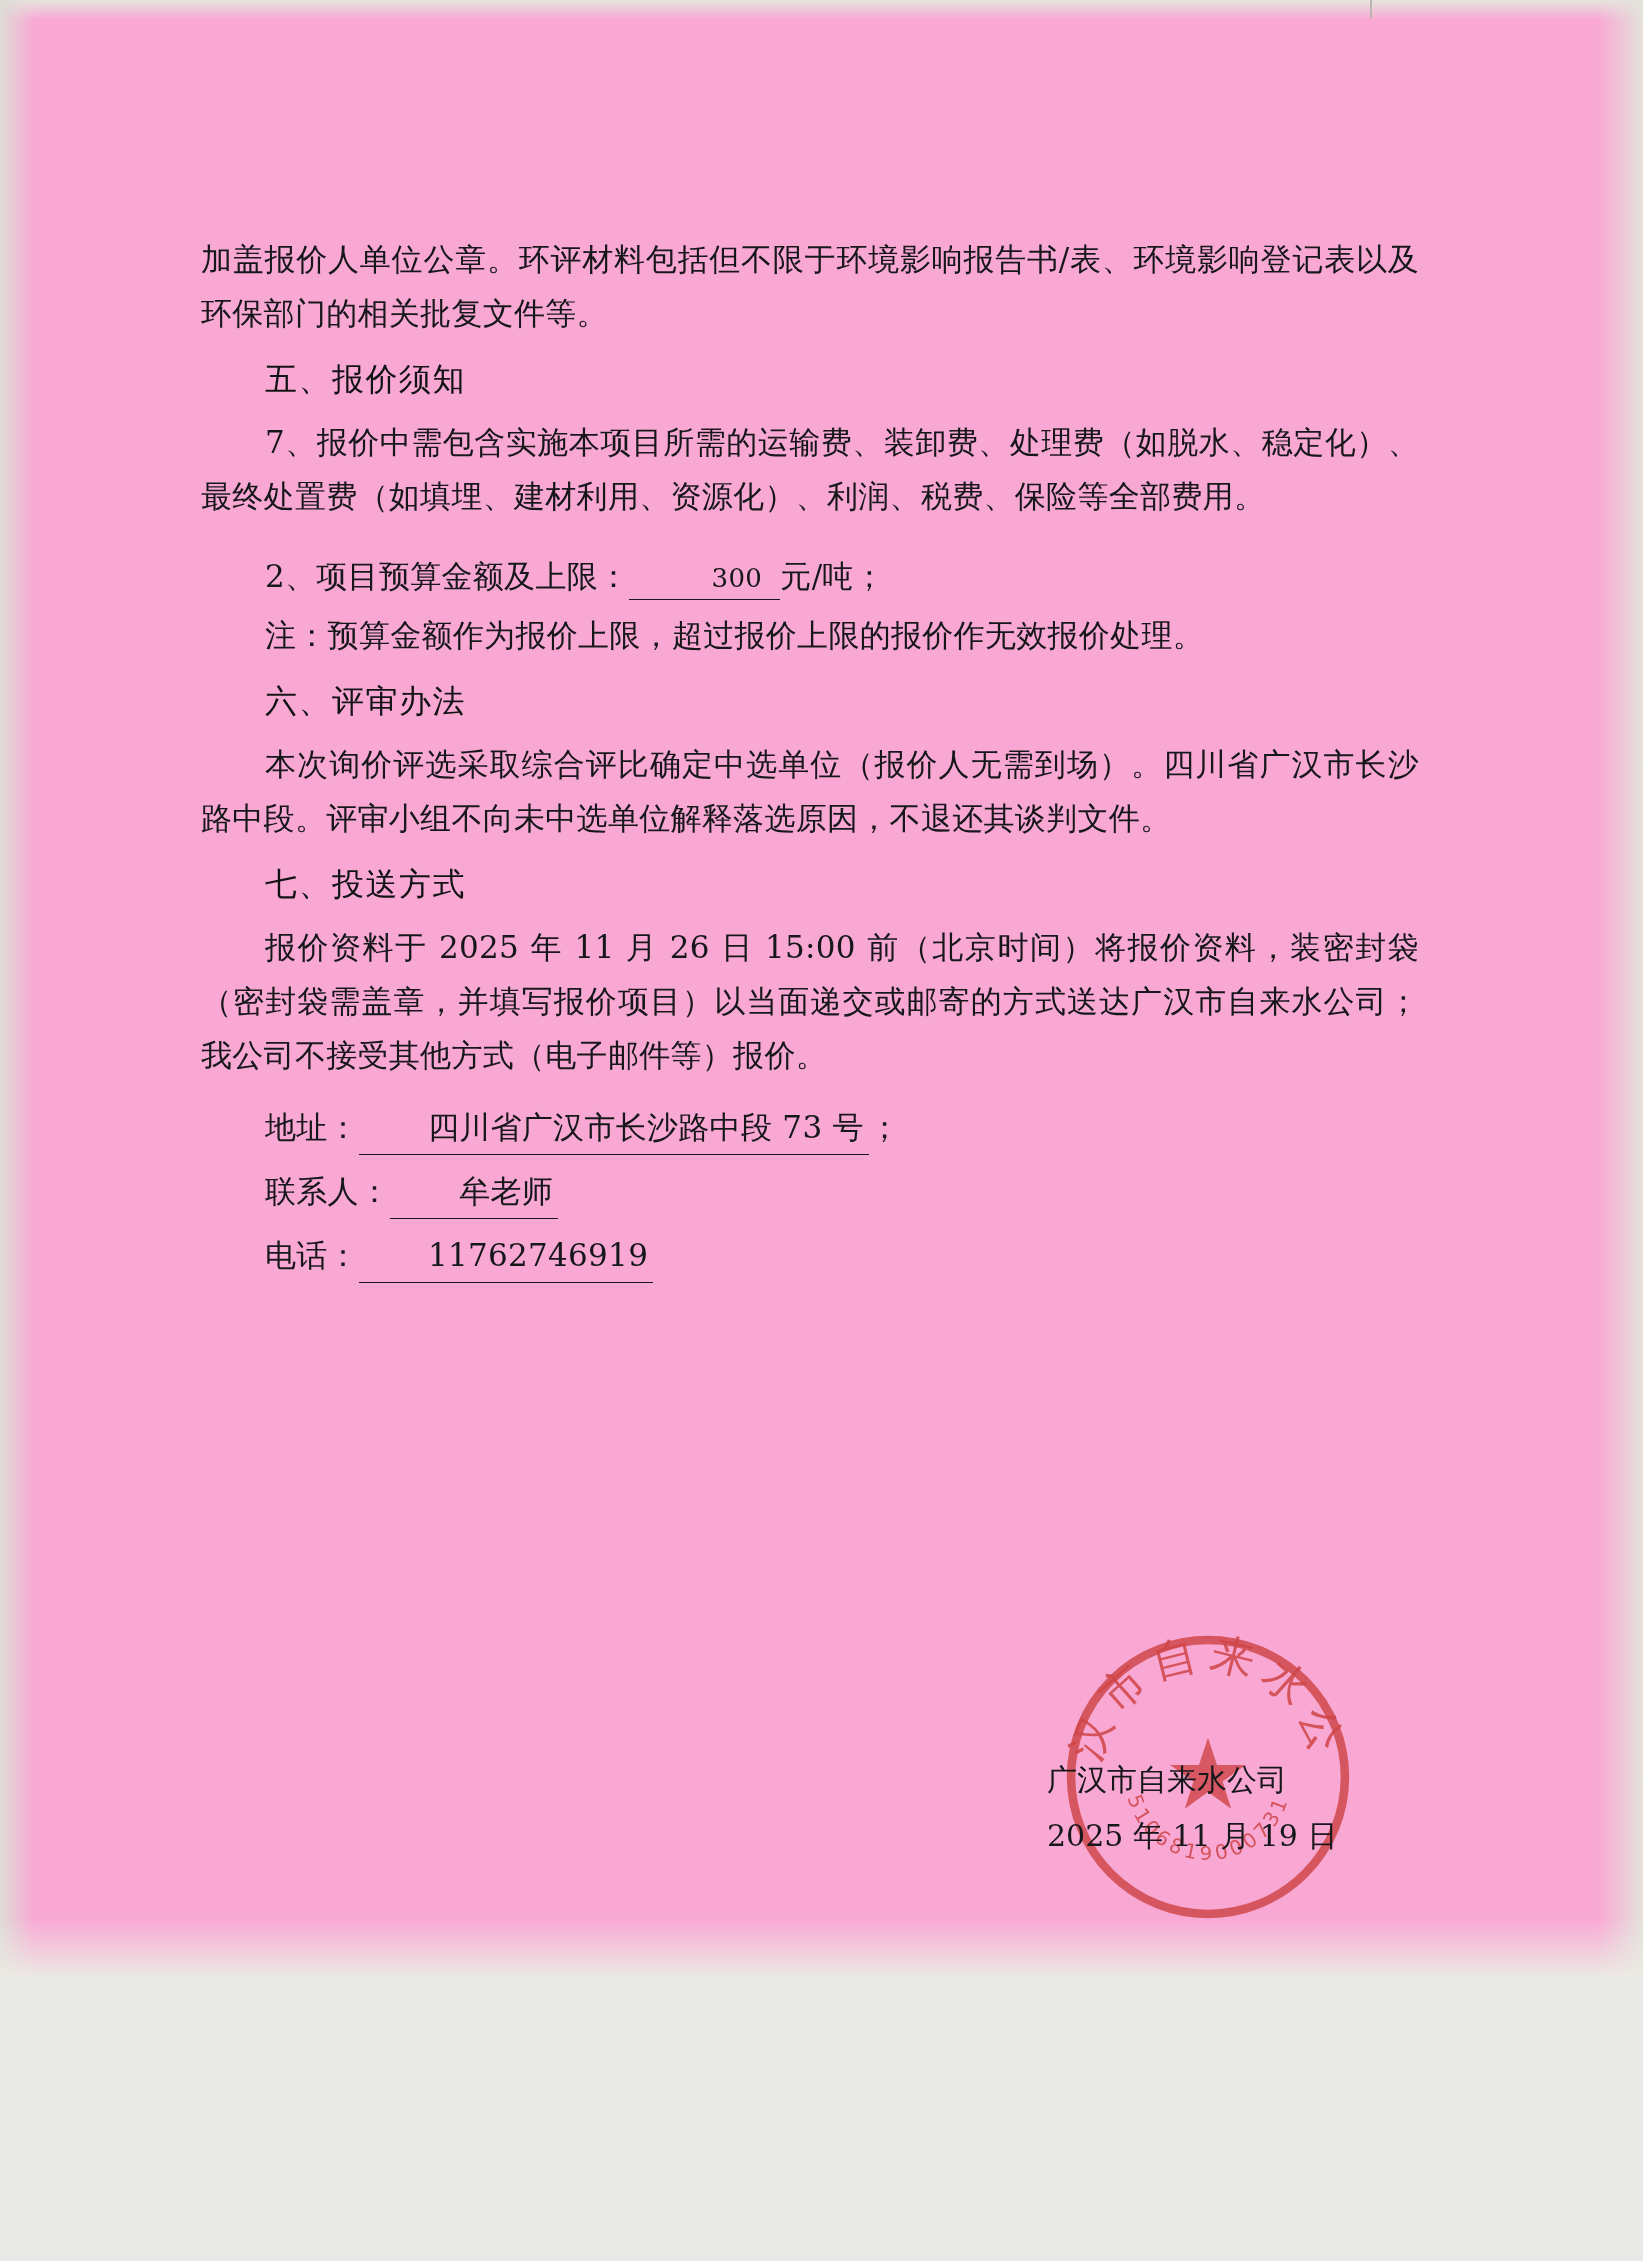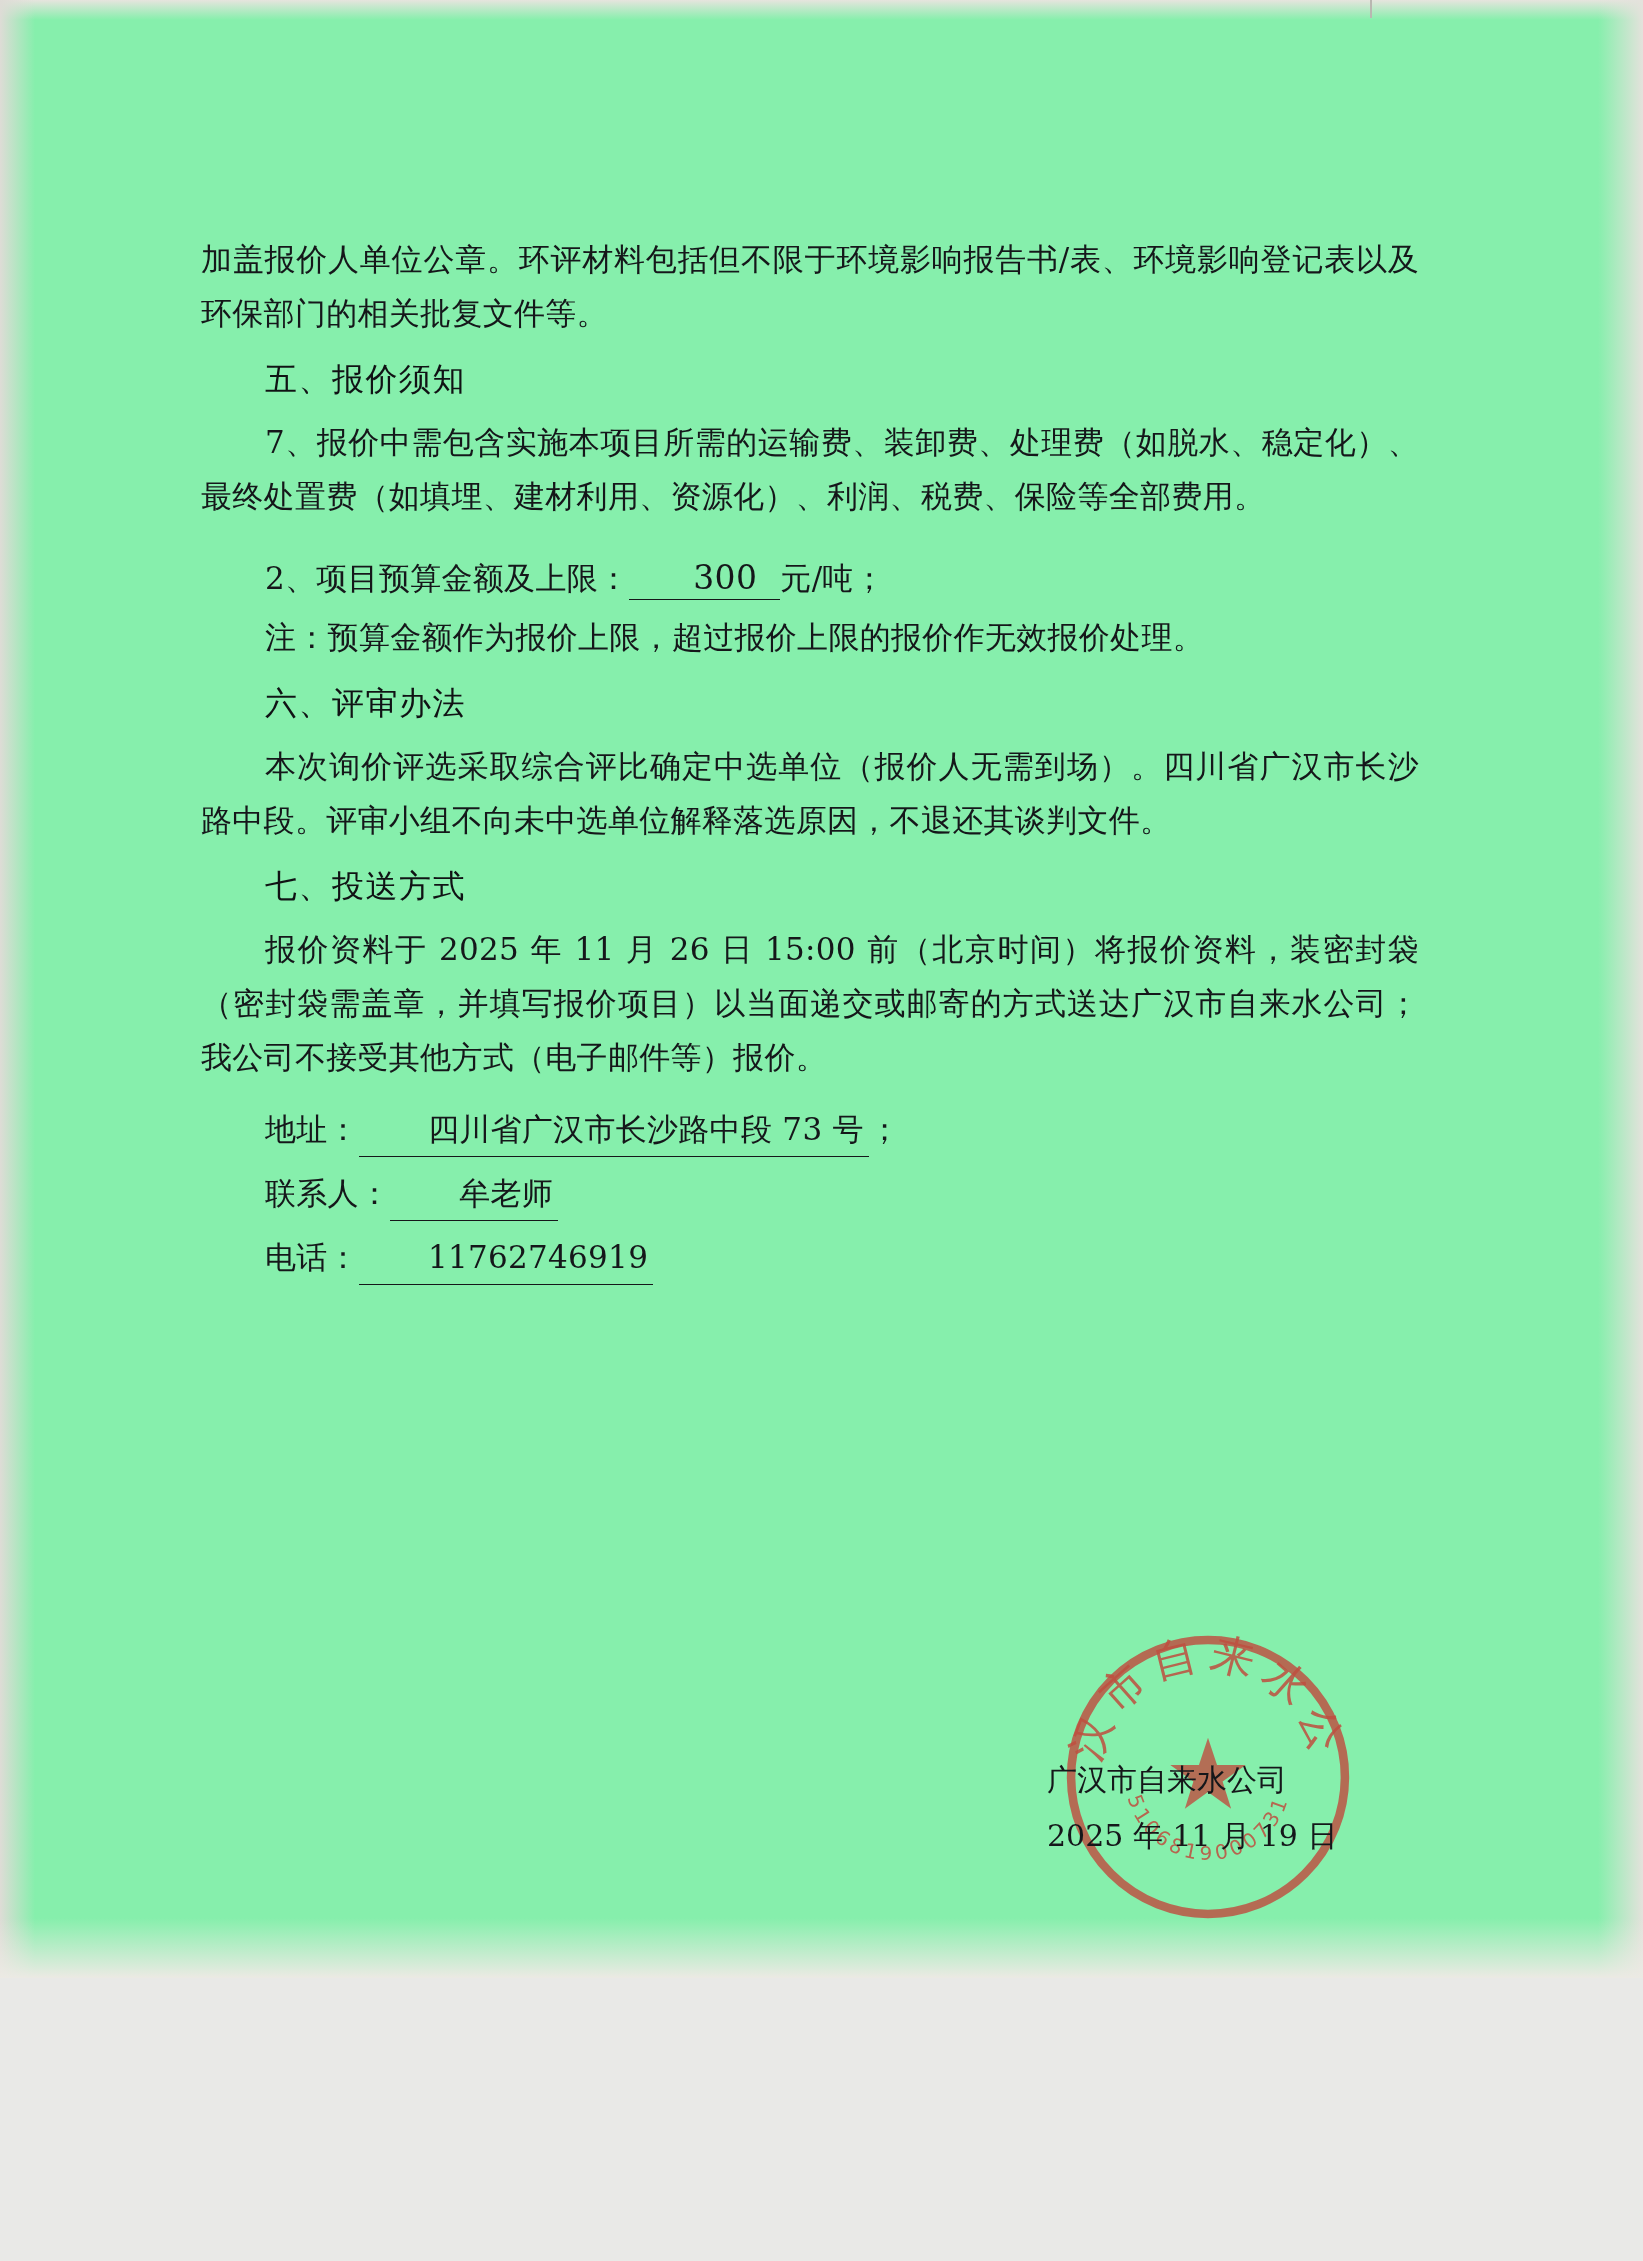--- a/index.html
+++ b/index.html
@@ -7,21 +7,21 @@
     padding: 0;
     background: #e9e9e7;
   }
   body {
     font-family: "DejaVu Serif", "Liberation Serif", serif;
   }
   .page {
     position: relative;
     width: 1643px;
     height: 1978px;
-    background: #86efac;
+    background: #f9a8d4;
     overflow: hidden;
     box-sizing: border-box;
   }
   
   .paper-edge-left {
     position: absolute;
     left: 0; top: 0; bottom: 0;
     width: 35px;
     background: linear-gradient(to right, #dedcd6 0%, rgba(251,250,248,0) 100%);
     pointer-events: none;
@@ -81,23 +81,24 @@
     line-height: 53px;
     font-weight: normal;
     color: #101214;
     text-indent: 64px;
     letter-spacing: 1.5px;
     font-family: "DejaVu Serif", "Liberation Serif", serif;
   }
   .blank-fill {
     display: inline-block;
     min-width: 151px;
+    text-align: center;
     border-bottom: 1.5px solid #15171a;
     line-height: 42px;
-    font-size: 33px;
+    font-size: 26px;
     margin-top: 29px;
   }
   .underline-value {
     display: inline-block;
     border-bottom: 1.5px solid #15171a;
     padding: 0 5px 5px 5px;
     line-height: 43px;
   }
   .contact-block p {
     margin: 0 0 9px 0;

